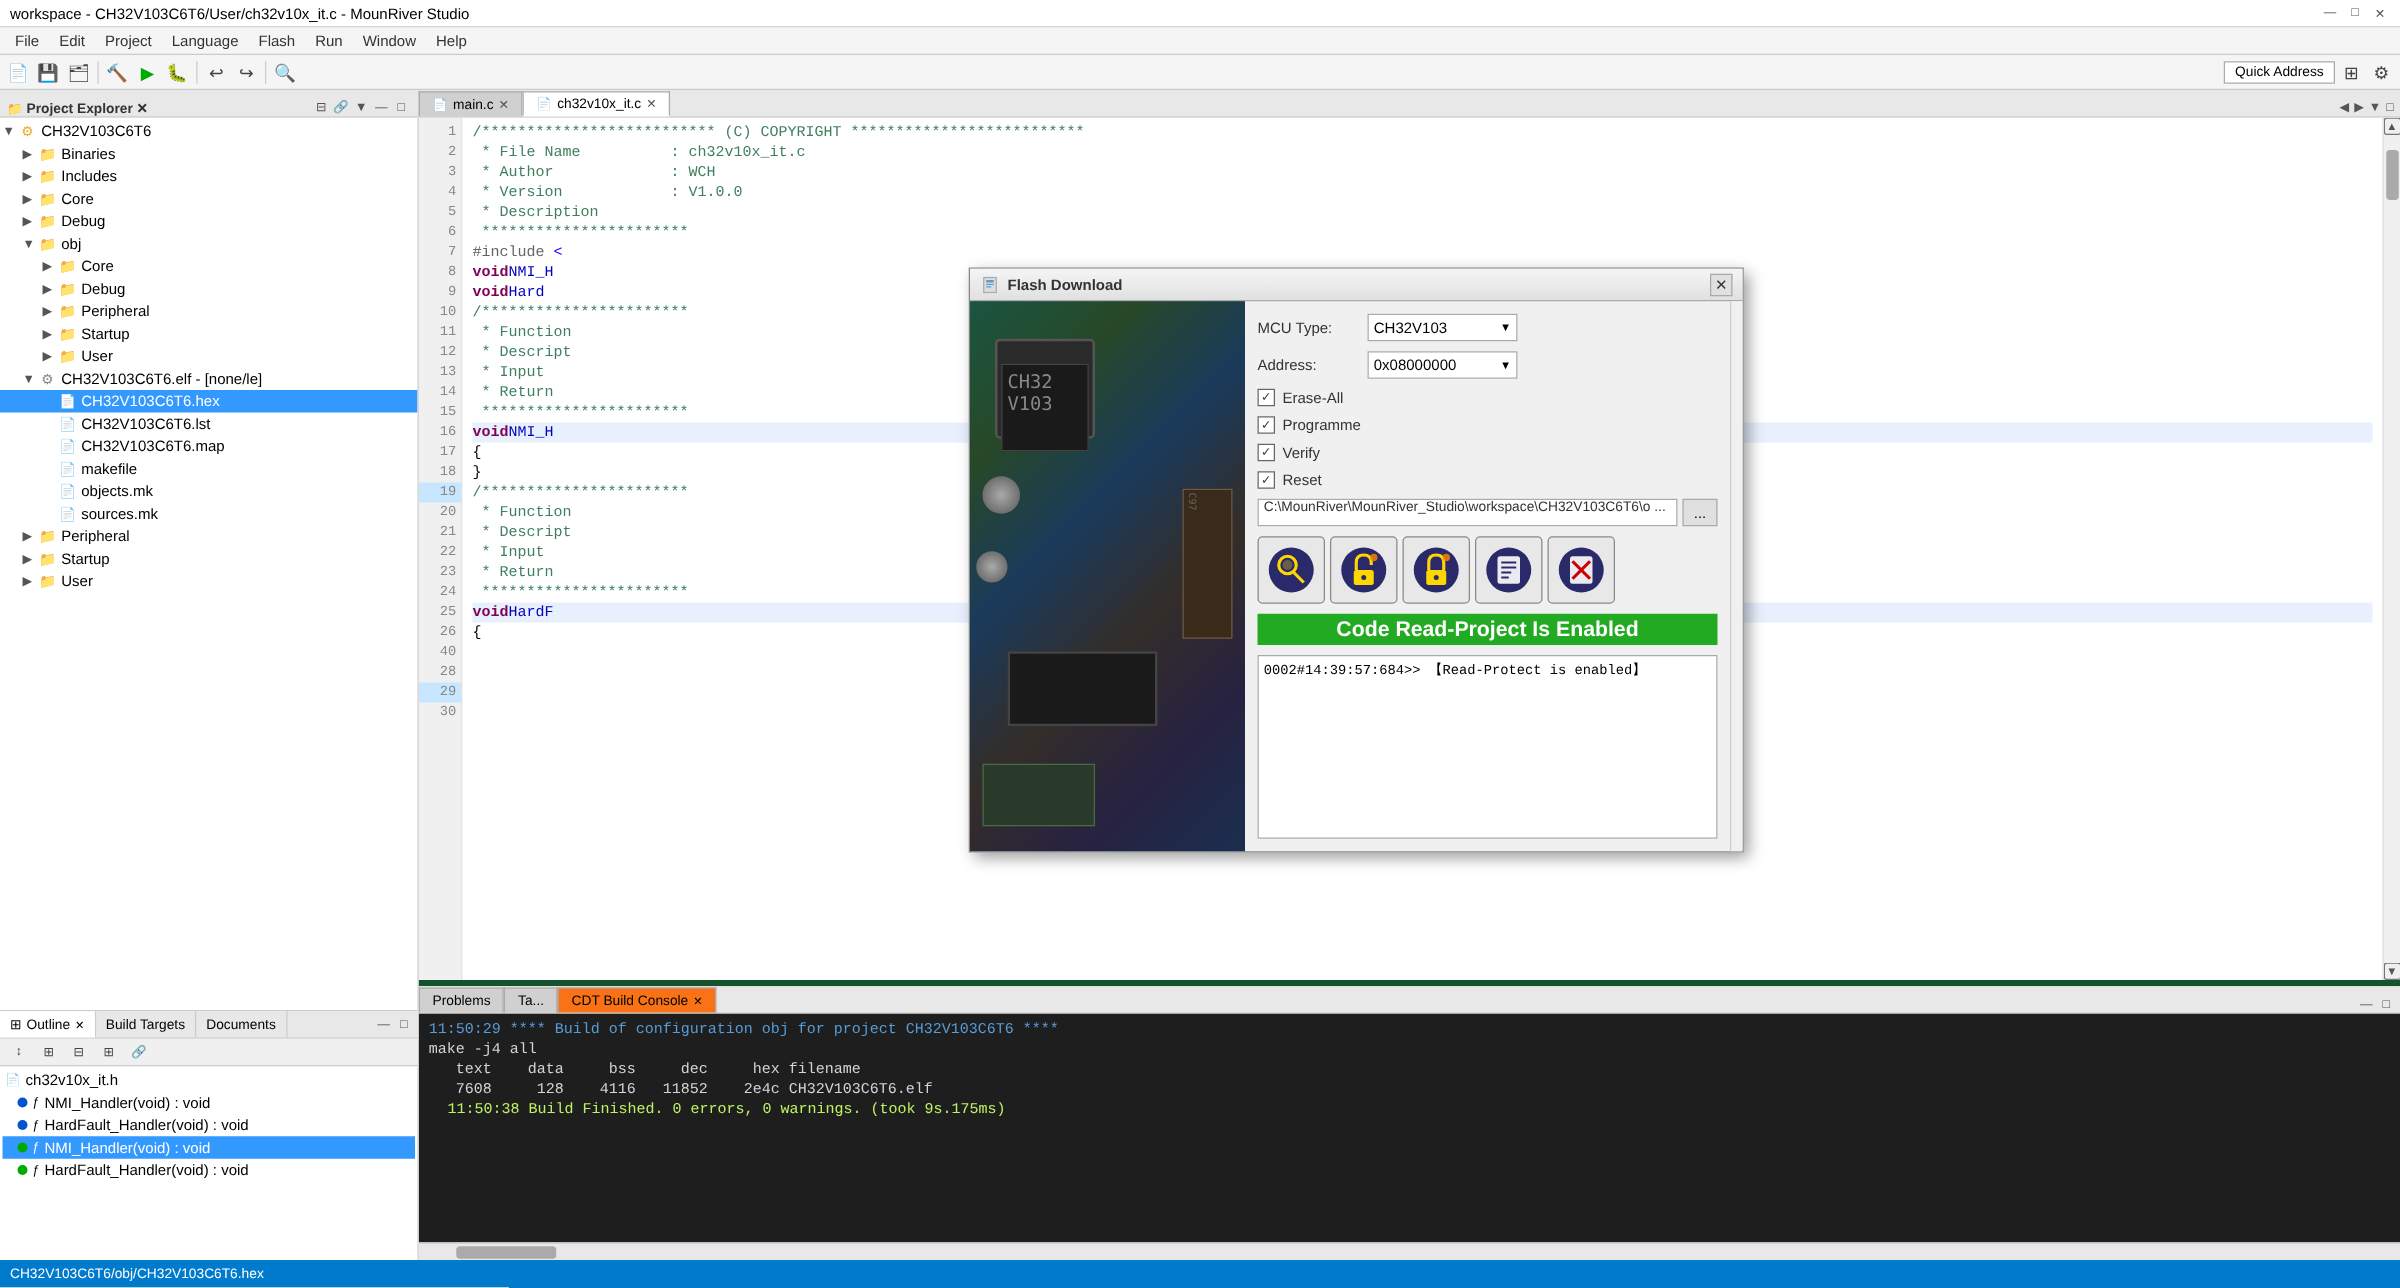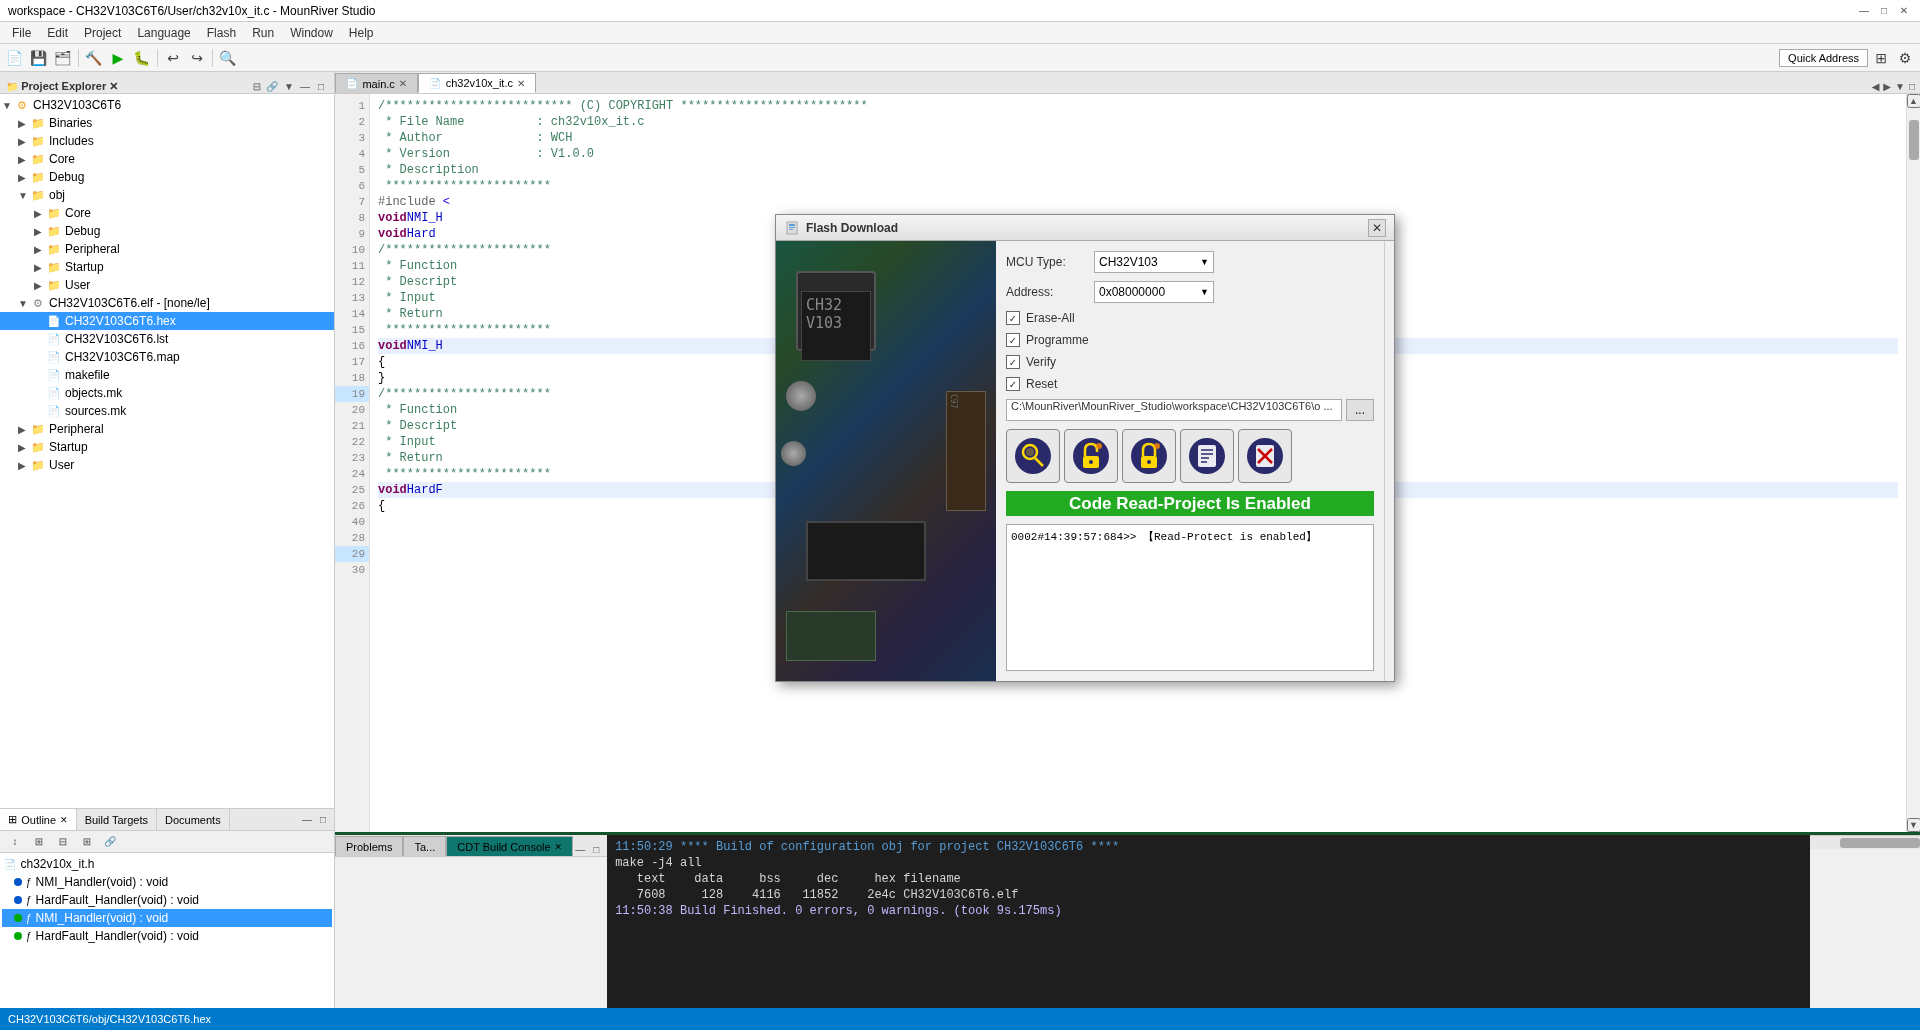--- a/index.html
+++ b/index.html
@@ -65,28 +65,28 @@
     
     .editor-area { flex: 1; display: flex; overflow: hidden; position: relative; }
     .code-editor { flex: 1; background: #fff; overflow: auto; font-family: 'Courier New', monospace; font-size: 12px; }
     .line-numbers { width: 35px; background: #f0f0f0; border-right: 1px solid #e0e0e0; padding: 4px 0; text-align: right; color: #888; font-size: 11px; font-family: 'Courier New', monospace; user-select: none; }
     .code-lines { padding: 4px 8px; }
     .code-line { line-height: 16px; white-space: pre; display: flex; align-items: center; }
     .code-line.highlight { background: #e8f0fe; }
     .line-num { display: block; padding: 0 4px; line-height: 16px; }
 
     
-    .bottom-panel { height: 176px; border-top: 3px solid #14532d; display: flex; flex-direction: row; }
+    .bottom-panel { height: 224px; border-top: 5px solid #14532d; display: flex; flex-direction: column; }
     .bottom-tabs { display: flex; background: #e8e8e8; border-bottom: 1px solid #ccc; height: 22px; align-items: flex-end; }
     .bottom-tab { padding: 3px 10px; font-size: 11px; background: #d0d0d0; border: 1px solid #aaa; border-bottom: none; cursor: pointer; height: 20px; display: flex; align-items: center; gap: 4px; }
-    .bottom-tab.active { background: #0f766e; }
+    .bottom-tab.active { background: #f97316; }
     .bottom-content { flex: 1; overflow: auto; background: #1e1e1e; color: #d4d4d4; font-family: 'Courier New', monospace; font-size: 12px; padding: 4px 8px; }
     .console-line { line-height: 16px; white-space: pre; }
     .console-blue { color: #569cd6; }
-    .console-green { color: #c4b5fd; }
+    .console-green { color: #bef264; margin-left: 15px; }
     .console-white { color: #d4d4d4; }
     .bottom-scrollbar { height: 14px; background: #e8e8e8; border-top: 1px solid #ccc; display: flex; align-items: center; }
     .scroll-thumb { height: 10px; width: 80px; background: #aaa; border-radius: 3px; margin-left: 30px; }
 
     
     .status-bar { height: 22px; background: #007acc; display: flex; align-items: center; padding: 0 8px; color: #fff; font-size: 11px; }
 
     
     .right-scrollbar { width: 14px; background: #f0f0f0; border-left: 1px solid #ddd; display: flex; flex-direction: column; align-items: center; }
     .scroll-arrow { width: 14px; height: 14px; display: flex; align-items: center; justify-content: center; font-size: 9px; color: #555; cursor: pointer; }

